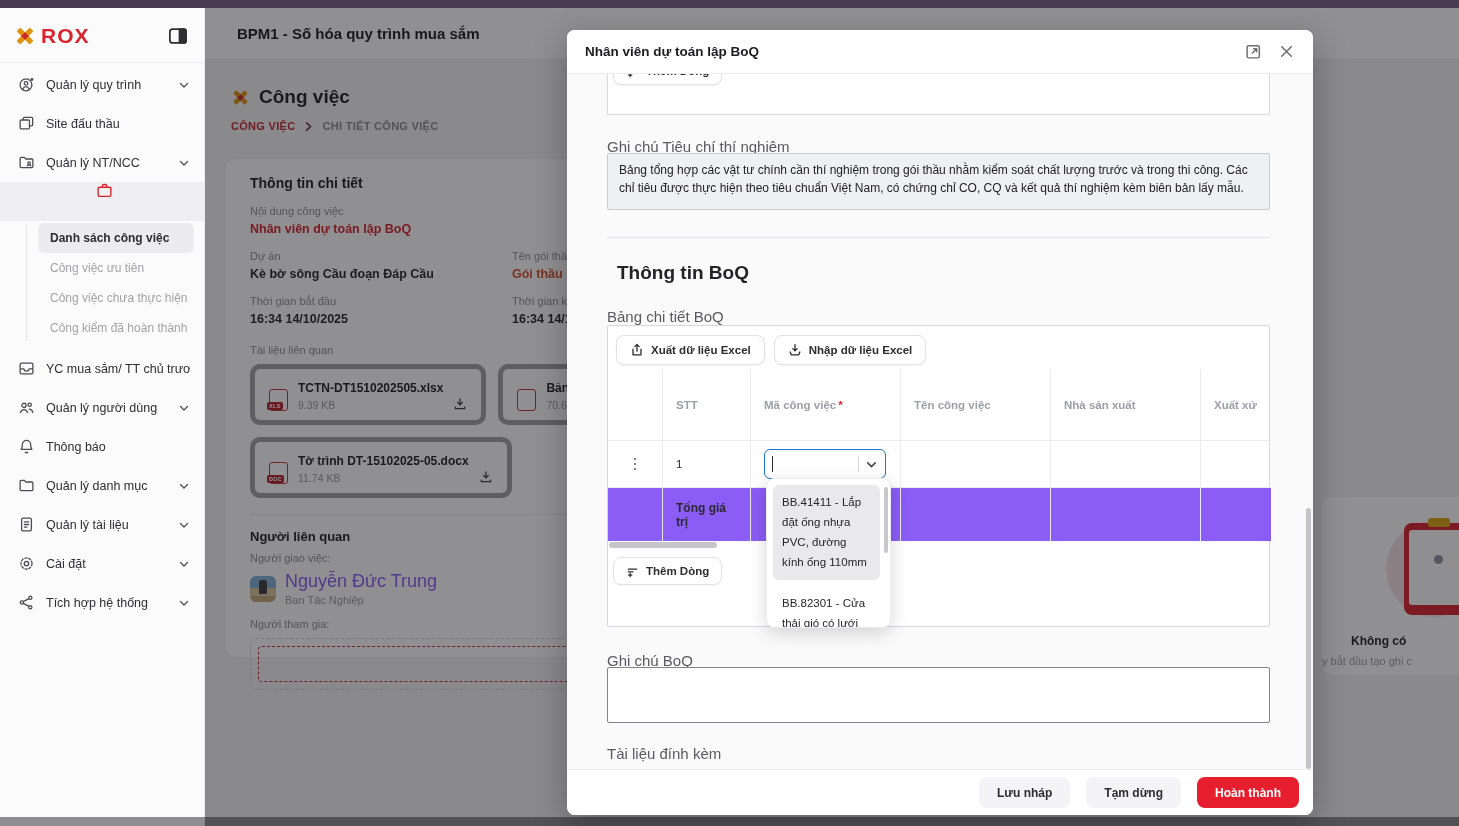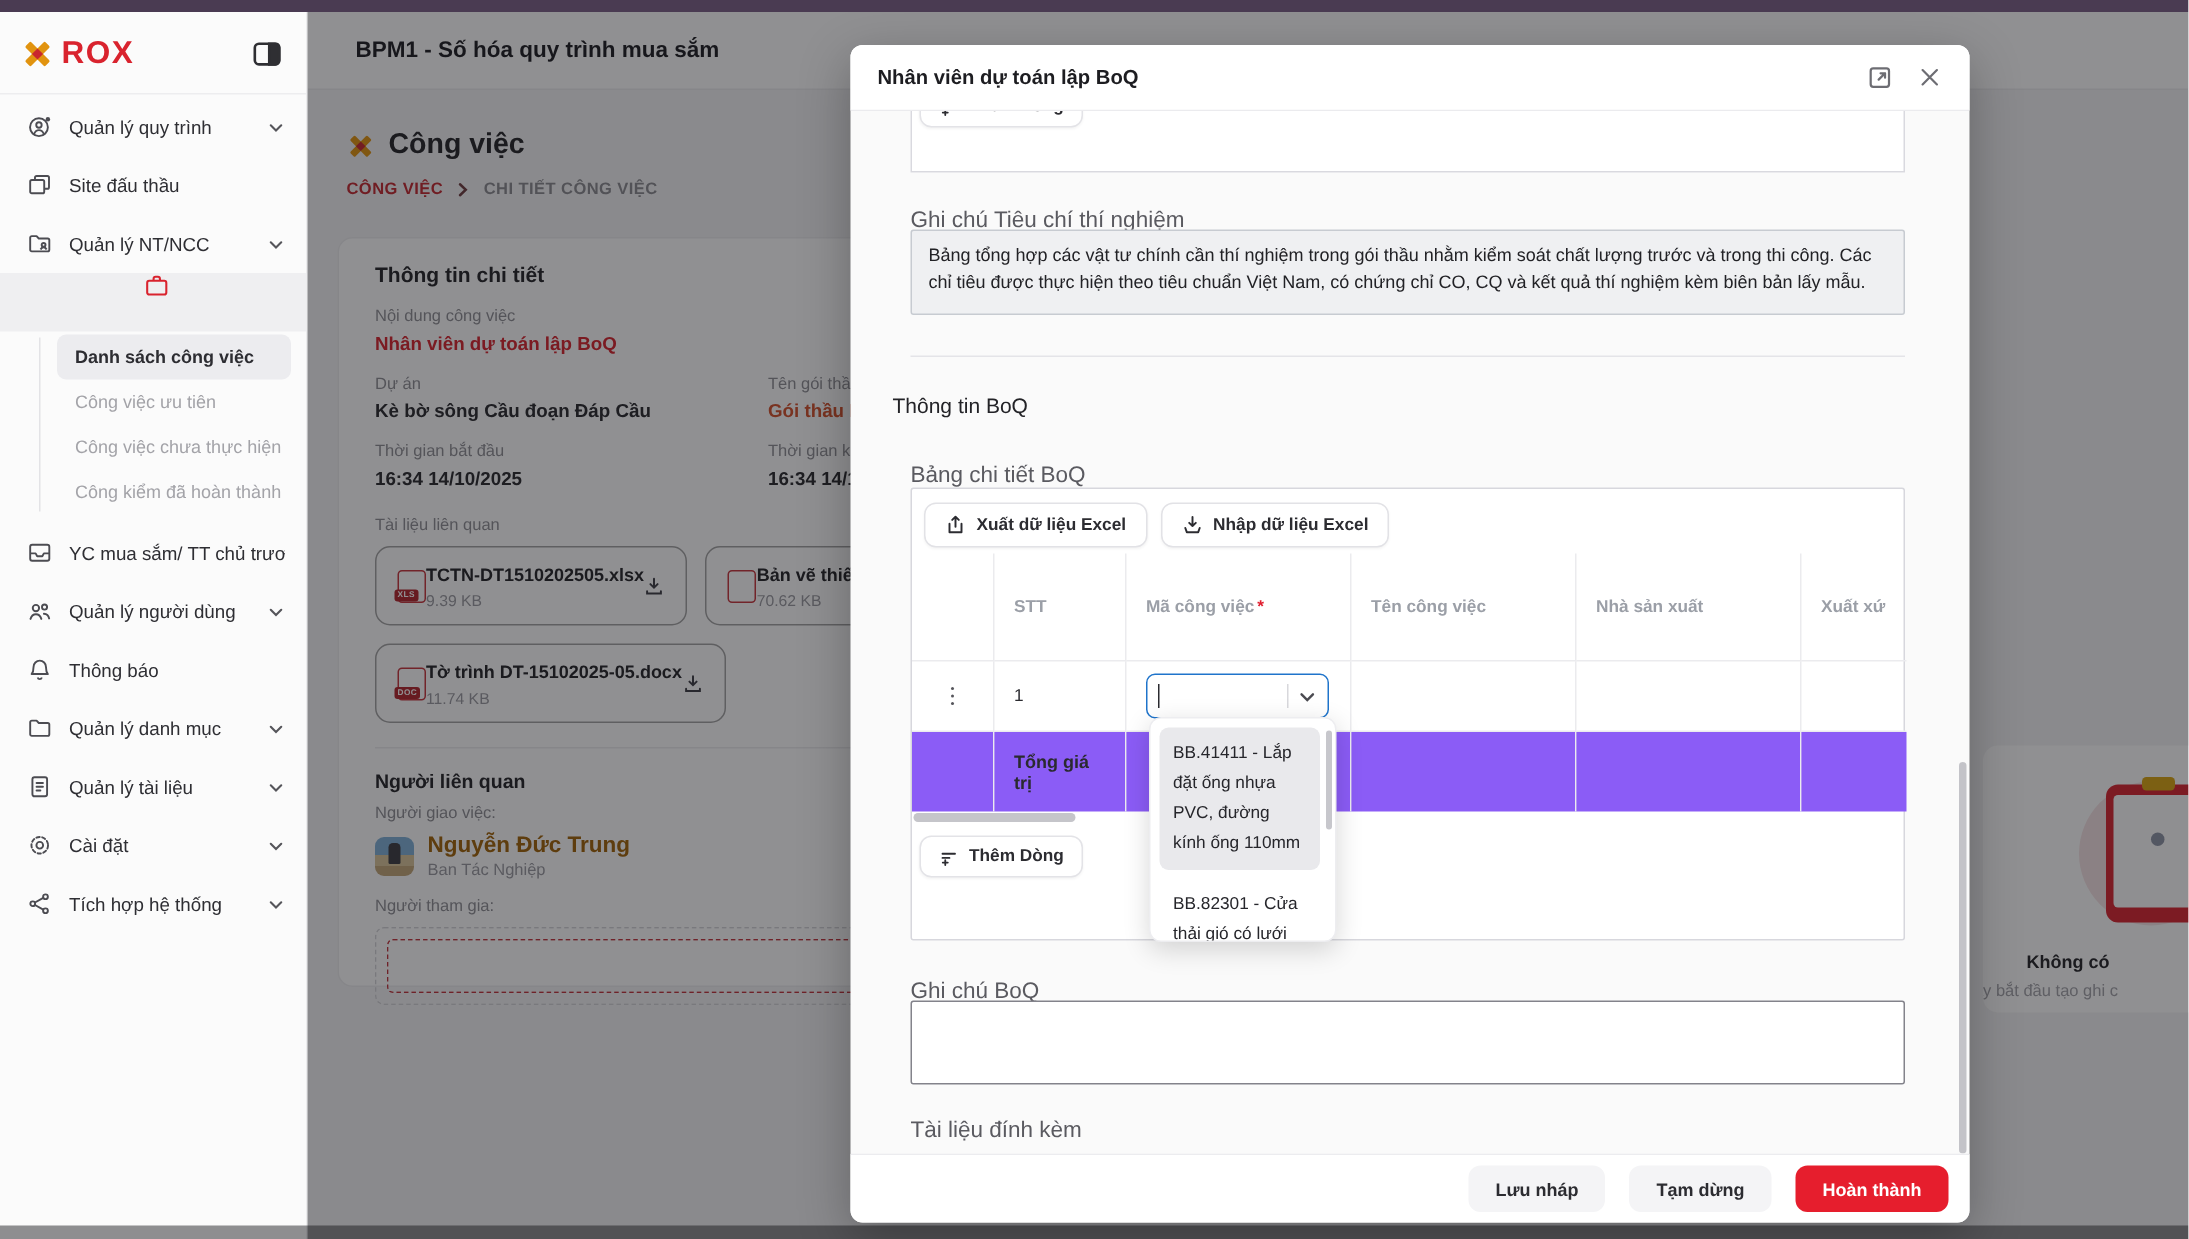--- a/index.html
+++ b/index.html
@@ -47,38 +47,38 @@
   .card-pad { padding:16px 24px; }
   .card-title { font-size:14px; font-weight:700; color:#232327; }
   .f-label { font-size:11px; color:#8e8e94; margin-top:14px; }
   .f-value { font-size:12.5px; color:#28282c; margin-top:5px; font-weight:600; }
   .f-value.red { color:#d8222c; }
   .f-value.orange { color:#d4502a; }
   .two-col { display:flex; }
   .two-col .col1 { width:262px; }
 
   .chips { display:flex; flex-wrap:wrap; gap:12px; margin-top:8px; width:560px; }
-  .chip { display:flex; align-items:center; border:1px solid #a3a3a3; border-radius:10px;
+  .chip { display:flex; align-items:flex-end; gap:10px; border:5px solid #a3a3a3; border-radius:10px;
           background:#fff; padding:9px 14px; min-width:190px; cursor:pointer; }
   .chip .badge { width:19px; height:22px; position:relative; flex:none; }
   .chip .badge .sheet { position:absolute; inset:0; border:1.4px solid #c6343c; border-radius:3px; background:#fff; }
   .chip .badge .tag { position:absolute; left:-2px; bottom:1px; background:#b2232b; color:#fff; font-size:5.5px;
                       font-weight:700; padding:1px 2px; border-radius:2px; letter-spacing:.3px; }
   .chip .nm { font-size:12px; font-weight:700; color:#232327; white-space:nowrap; }
   .chip .sz { font-size:10.5px; color:#9a9aa0; margin-top:3px; }
   .chip .dl { width:14px; height:14px; color:#3c3c42; flex:none; cursor:pointer; }
 
   .hr-line { height:1px; background:#ececef; margin:16px 0 0 0; }
   .sec-title { font-size:13px; font-weight:700; color:#232327; margin-top:14px; }
   .assigner { display:flex; gap:9px; margin-top:7px; align-items:center; }
   .avatar { width:26px; height:26px; border-radius:6px; flex:none;
             background:linear-gradient(180deg,#7fb0d8 0 45%,#d9c49a 45% 75%,#c2a678 75% 100%); position:relative; }
   .avatar:after { content:""; position:absolute; left:9px; top:4px; width:8px; height:14px;
                   background:#3b3b40; border-radius:3px 3px 1px 1px; }
-  .as-name { font-size:15px; font-weight:700; color:#a16207; }
+  .as-name { font-size:18px; font-weight:400; color:#8b5cf6; }
   .as-dept { font-size:11px; color:#9a9aa0; margin-top:2px; }
   .dash-outer { margin-top:8px; border:1px dashed #d4d4d8; border-radius:6px; padding:7px; width:820px; }
   .dash-red { border:1.5px dashed #c0303a; border-radius:4px; height:36px; }
 
   
   .note-card { position:absolute; right:-18px; top:489px; width:155px; height:178px; background:#ffffff;
                border-radius:10px; overflow:hidden; }
   .note-illu { position:absolute; left:58px; top:18px; width:120px; height:105px; }
   .note-circle { position:absolute; left:6px; top:6px; width:96px; height:96px; border-radius:50%; background:#f6e3e4; }
   .clipboard { position:absolute; left:24px; top:8px; width:72px; height:92px; background:#d9232e; border-radius:8px; }
@@ -114,21 +114,21 @@
                 border:1px solid #e3e3e7; border-radius:8px; font-size:11.5px; font-weight:700; color:#2c2c31;
                 box-shadow:0 1px 2px rgba(0,0,0,.05); cursor:pointer; }
   .cut-box .addrow-btn { position:absolute; left:5px; top:-6px; }
 
   .m-label { position:absolute; font-size:15px; color:#5a5a60; }
   .ta { position:absolute; border:1px solid #c7cbd1; border-radius:2px; font-family:inherit;
         font-size:12px; color:#222226; padding:7px 11px; line-height:1.5; resize:none; outline:none; }
   .ta.gray { background:#eff0f2; }
   .ta.white { background:#fff; border:1px solid #83838b; }
   .m-divider { position:absolute; left:40px; width:663px; height:1px; background:#e4e4e8; }
-  .m-h2 { position:absolute; left:28px; font-size:14px; font-weight:400; color:#232327; }
+  .m-h2 { position:absolute; left:50px; font-size:19px; font-weight:700; color:#232327; }
 
   .tbl { position:absolute; left:40px; top:251px; width:663px; height:302px; background:#fff;
          border:1px solid #d7d7dd; border-radius:2px; }
   .tbl-toolbar { display:flex; gap:9px; padding:9px 8px; }
   .xbtn { display:inline-flex; align-items:center; gap:7px; height:30px; padding:0 13px; background:#fff;
           border:1px solid #e2e2e6; border-radius:8px; font-size:11.5px; font-weight:700; color:#2c2c31;
           box-shadow:0 1px 2px rgba(0,0,0,.05); cursor:pointer; }
   .xbtn .ic { width:14px; height:14px; color:#2c2c31; }
   .t-grid { position:absolute; left:0; top:43px; right:0; }
   .t-row { display:flex; }

